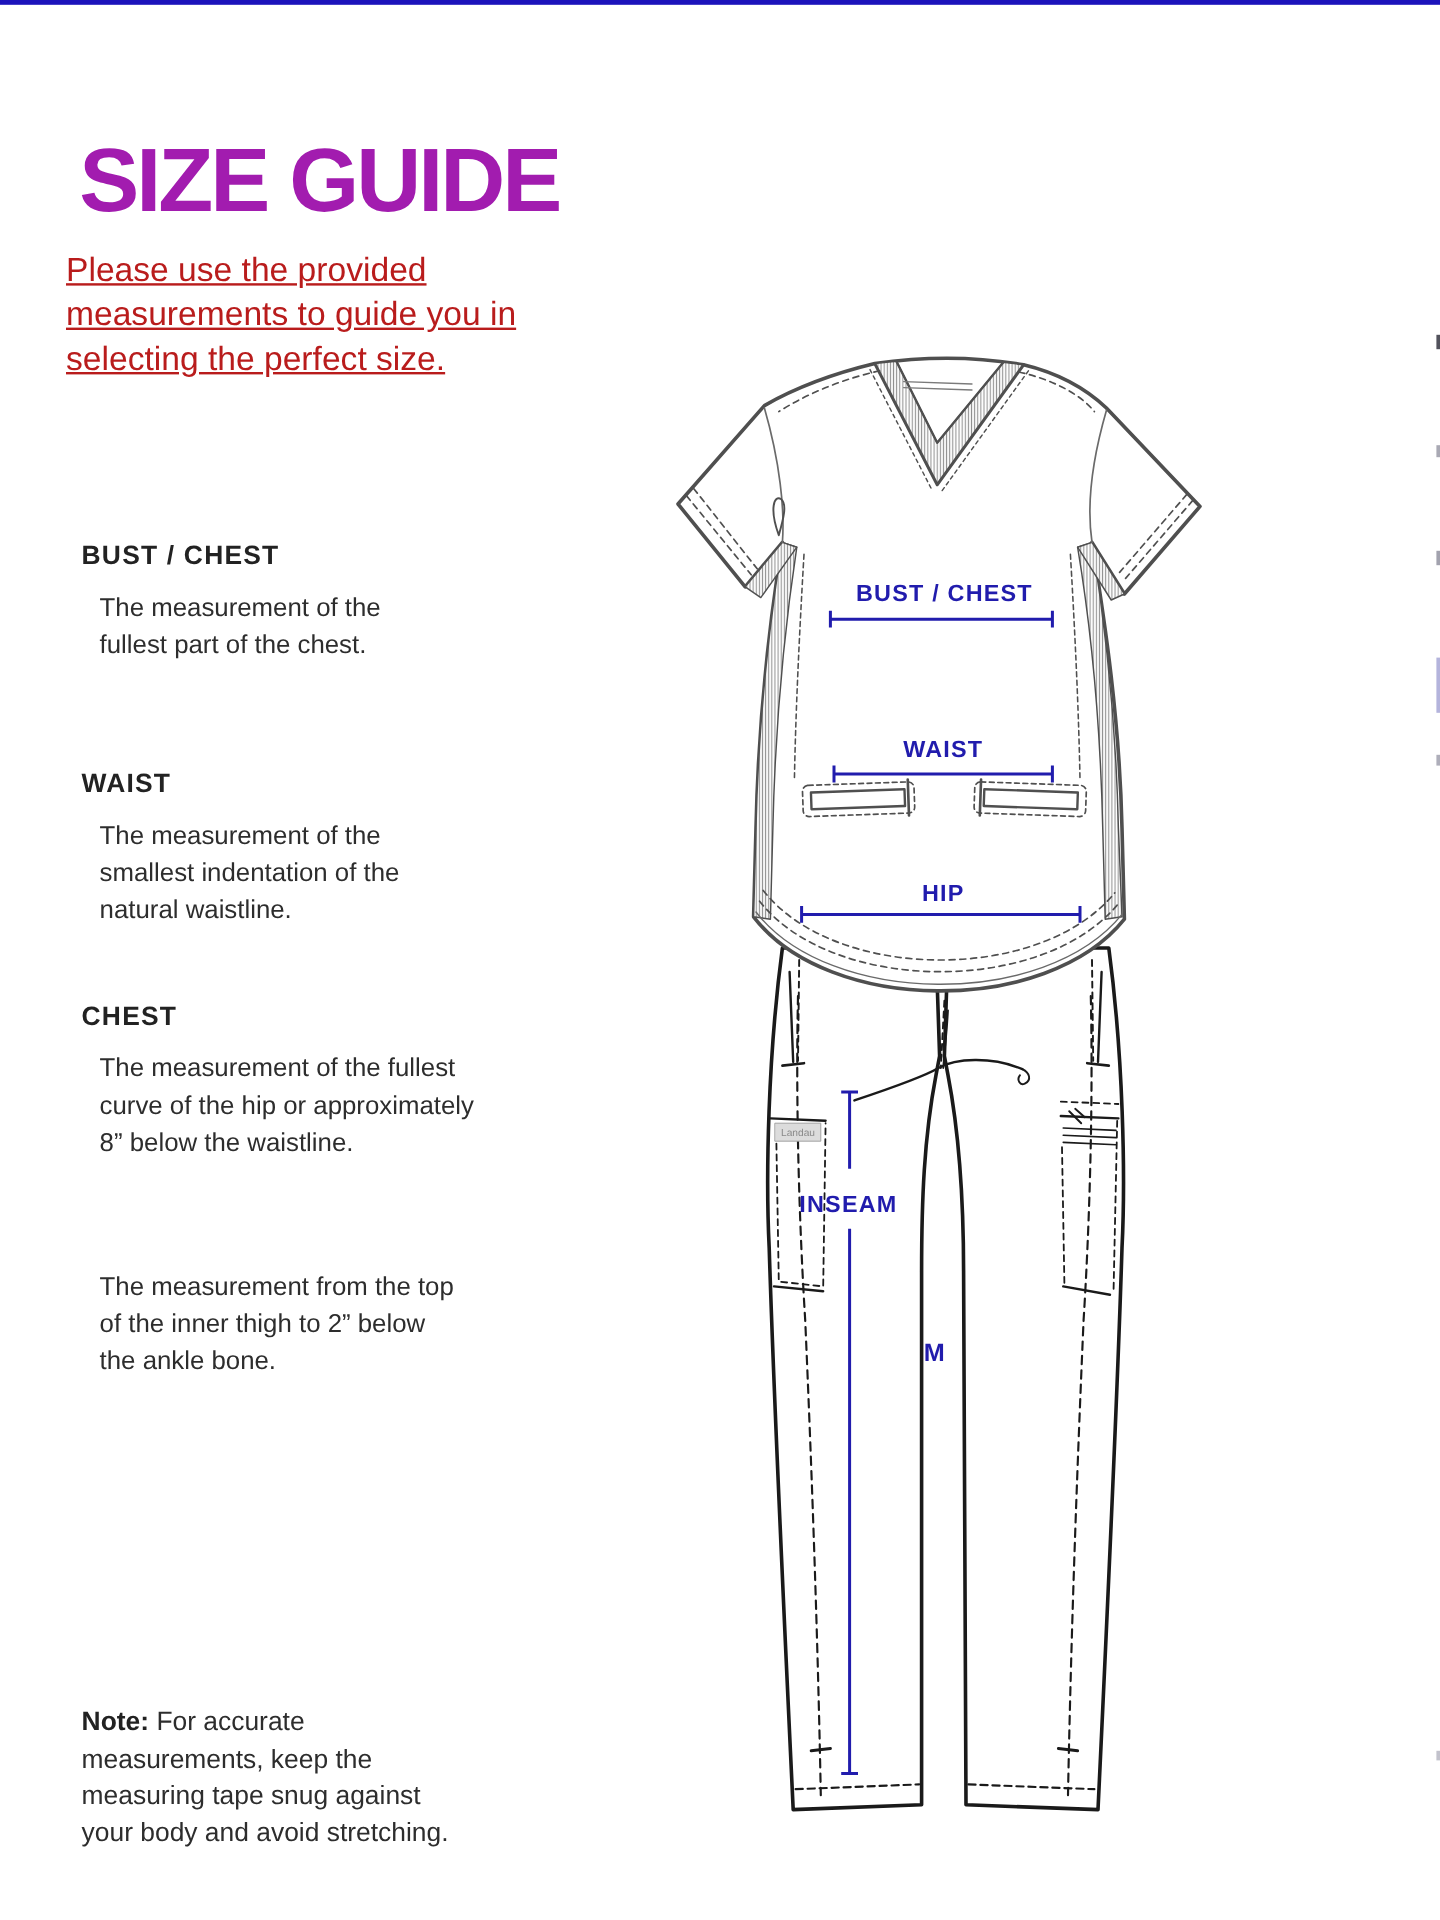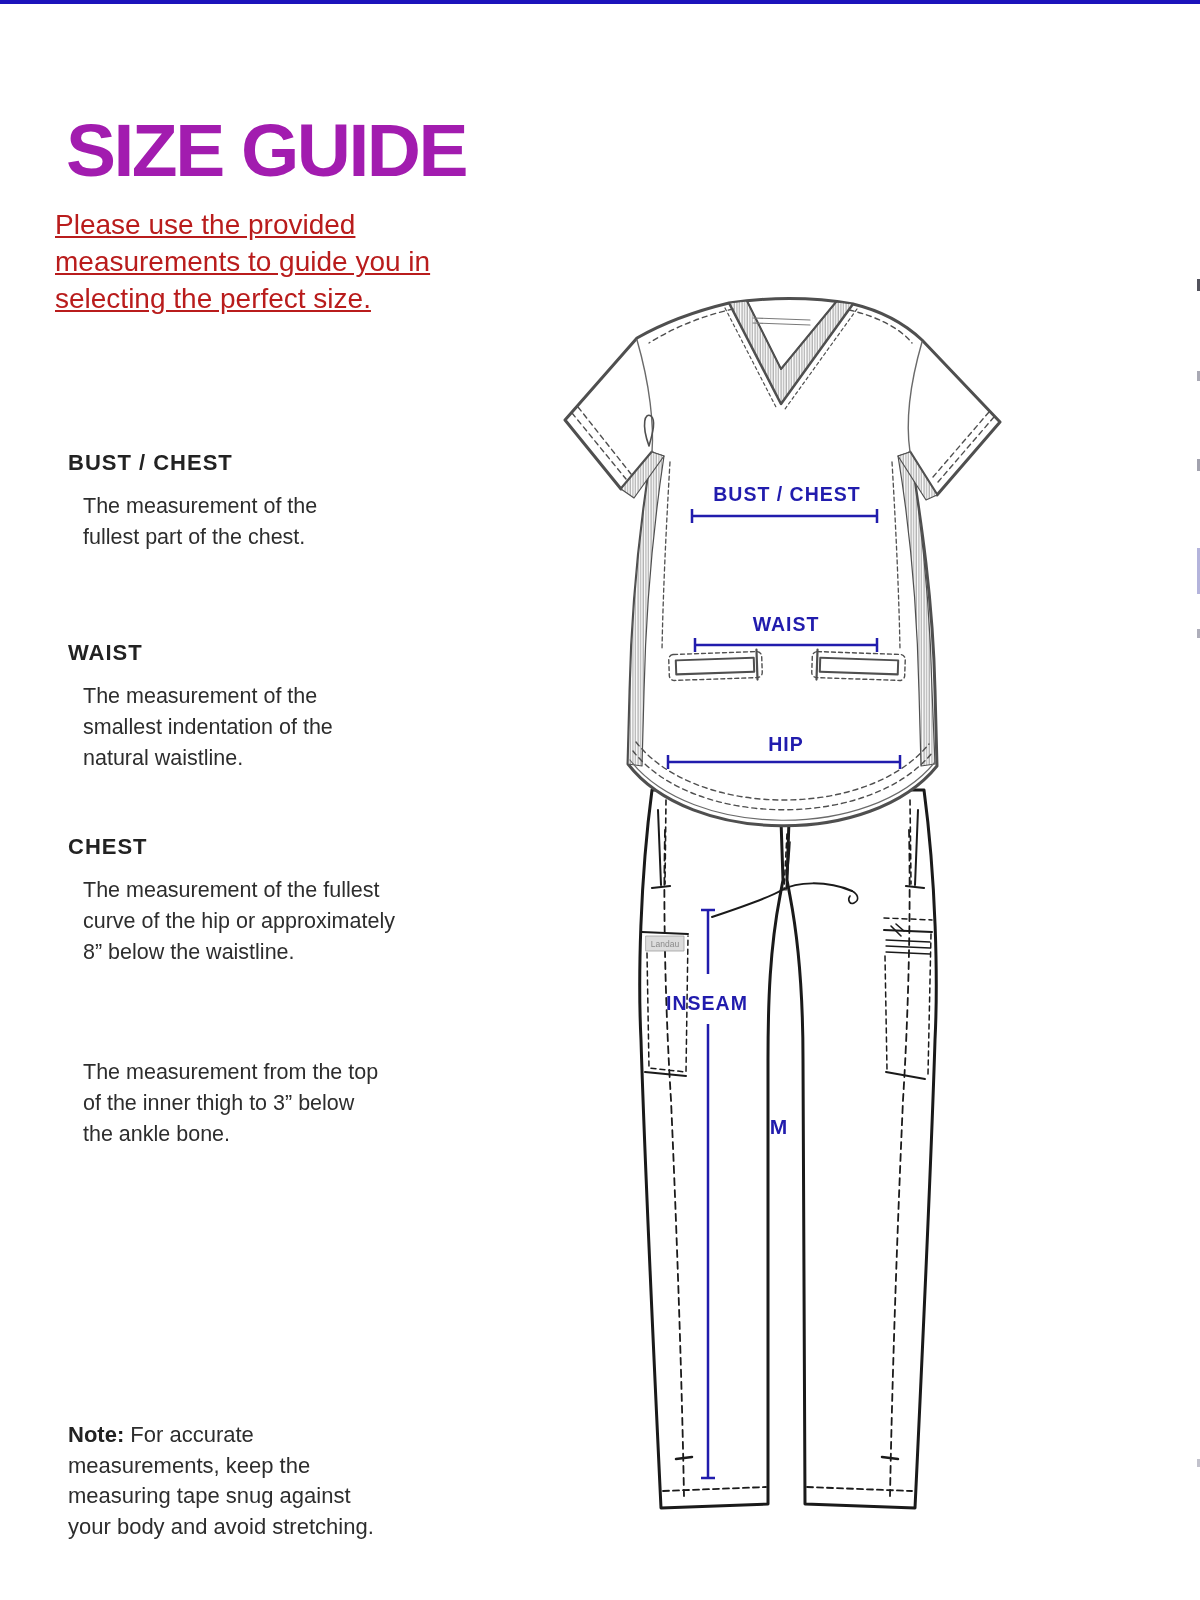--- a/index.html
+++ b/index.html
@@ -66,21 +66,21 @@
 
 <div class="abs section sec-hips">
   <h3>CHEST</h3>
   <p class="pre">The measurement of the fullest
 curve of the hip or approximately
 8” below the waistline.</p>
 </div>
 
 <div class="abs section sec-inseam">
   <p class="pre">The measurement from the top
-of the inner thigh to 3” below
+of the inner thigh to 2” below
 the ankle bone.</p>
 </div>
 
 <p class="abs note"><b>Note:</b> <span class="pre">For accurate
 measurements, keep the
 measuring tape snug against
 your body and avoid stretching.</span></p>
 
 <svg class="diagram" width="1200" height="1600" viewBox="0 0 1200 1600">
   <defs>

